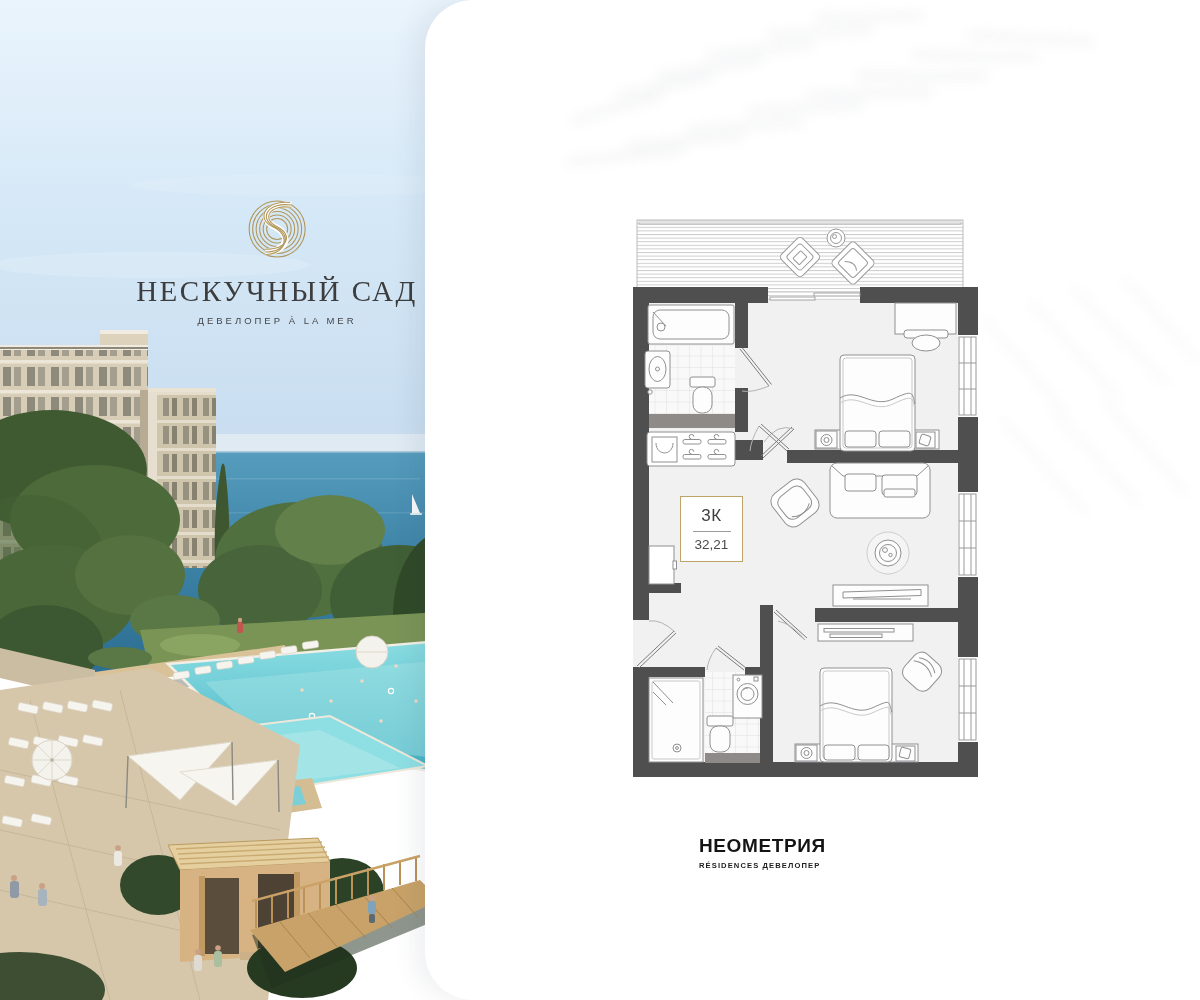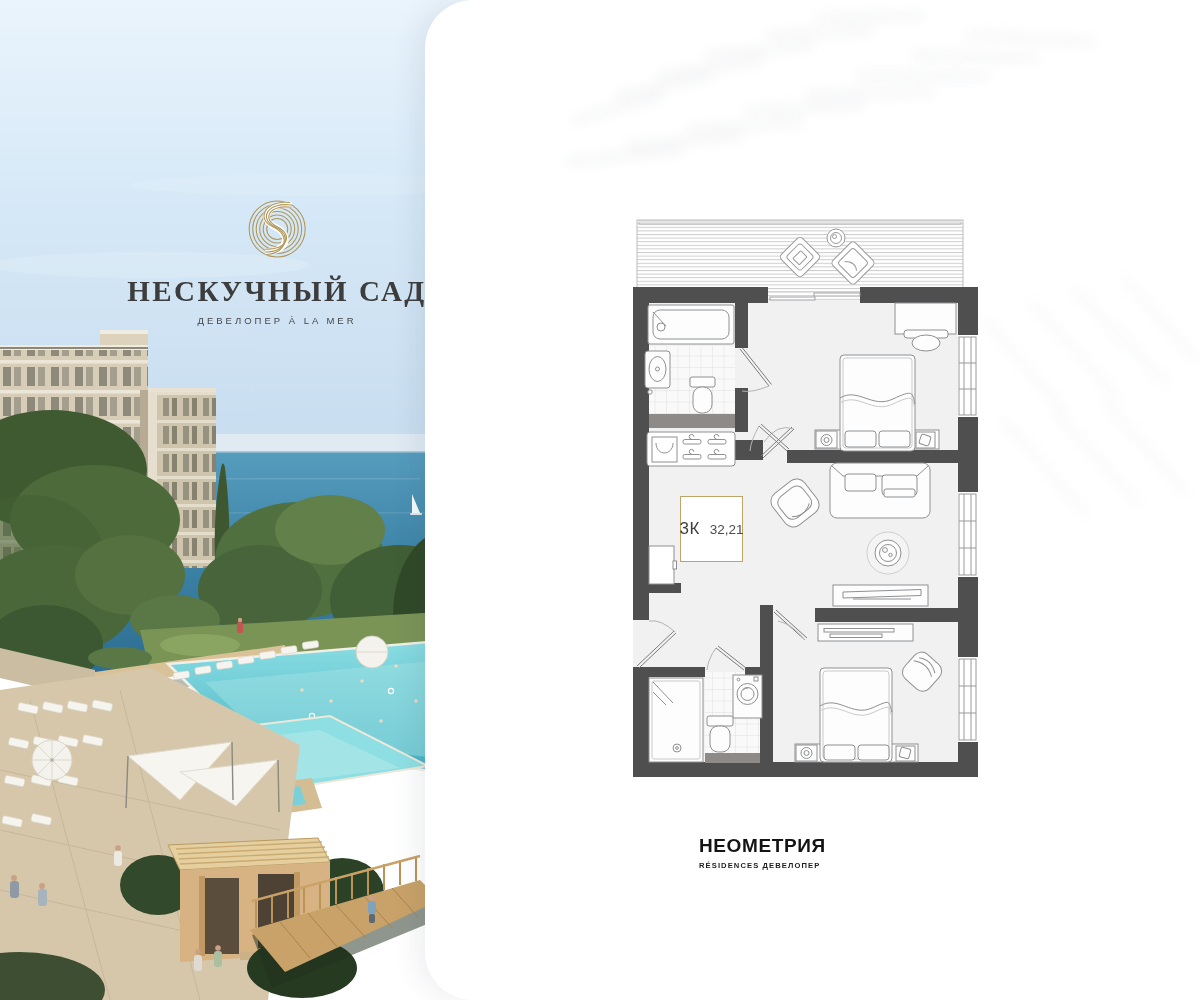--- a/index.html
+++ b/index.html
@@ -6,33 +6,33 @@
   body{width:1200px;height:1000px;overflow:hidden;font-family:"Liberation Sans",sans-serif;}
   .stage{position:relative;width:1200px;height:1000px;background:#fff;}
 
   
   .photo{position:absolute;left:0;top:0;width:470px;height:1000px;overflow:hidden;}
   .photo svg{display:block;}
 
   
   .brand{position:absolute;top:198px;left:277px;transform:translateX(-50%);text-align:center;width:max-content;}
   .brand-mark{width:62px;height:62px;margin:0 auto;display:block;}
-  .brand-title{font-family:"Liberation Serif",serif;font-size:29px;letter-spacing:2.5px;color:#3d3d3d;margin-top:15px;white-space:nowrap;font-weight:bold;}
+  .brand-title{font-family:"Liberation Serif",serif;font-size:29px;letter-spacing:2.5px;color:#3d3d3d;margin-top:15px;white-space:nowrap;}
   .brand-tagline{font-size:9.5px;letter-spacing:3px;color:#464646;margin-top:7px;white-space:nowrap;}
   .brand-city{font-family:"Liberation Serif",serif;font-size:28px;letter-spacing:1px;color:#c2a162;margin-top:43px;}
 
   
   .card{position:absolute;left:425px;top:0;width:775px;height:1000px;background:#ffffff;
         border-radius:48px 0 0 48px;box-shadow:-10px 0 24px rgba(50,70,90,.08);overflow:hidden;}
   .palm{position:absolute;left:0;top:0;filter:blur(6px);opacity:.55;}
 
   .plan{position:absolute;left:200px;top:210px;}
 
   .plan-label{position:absolute;left:255px;top:496px;width:63px;height:66px;border:1.4px solid #bfa369;
-              background:#fff;display:flex;flex-direction:row;align-items:center;justify-content:center;gap:5px;box-sizing:border-box;}
+              background:#fff;display:flex;flex-direction:column;align-items:center;justify-content:center;gap:5px;box-sizing:border-box;}
   .plan-label .rooms{font-size:17px;color:#3f3f3f;letter-spacing:.5px;}
   .plan-label .rule{width:38px;height:1px;background:#9b9b9b;}
   .plan-label .area{font-size:13.5px;color:#4c4c4c;}
 
   .developer{position:absolute;left:274px;top:835px;}
   .developer .name{font-size:19px;font-weight:bold;letter-spacing:.6px;color:#141414;font-family:"Liberation Sans",sans-serif;}
   .developer .sub{font-size:7.6px;font-weight:bold;letter-spacing:1.1px;color:#1d1d1d;margin-top:4px;}
 </style>
 </head>
 <body>

